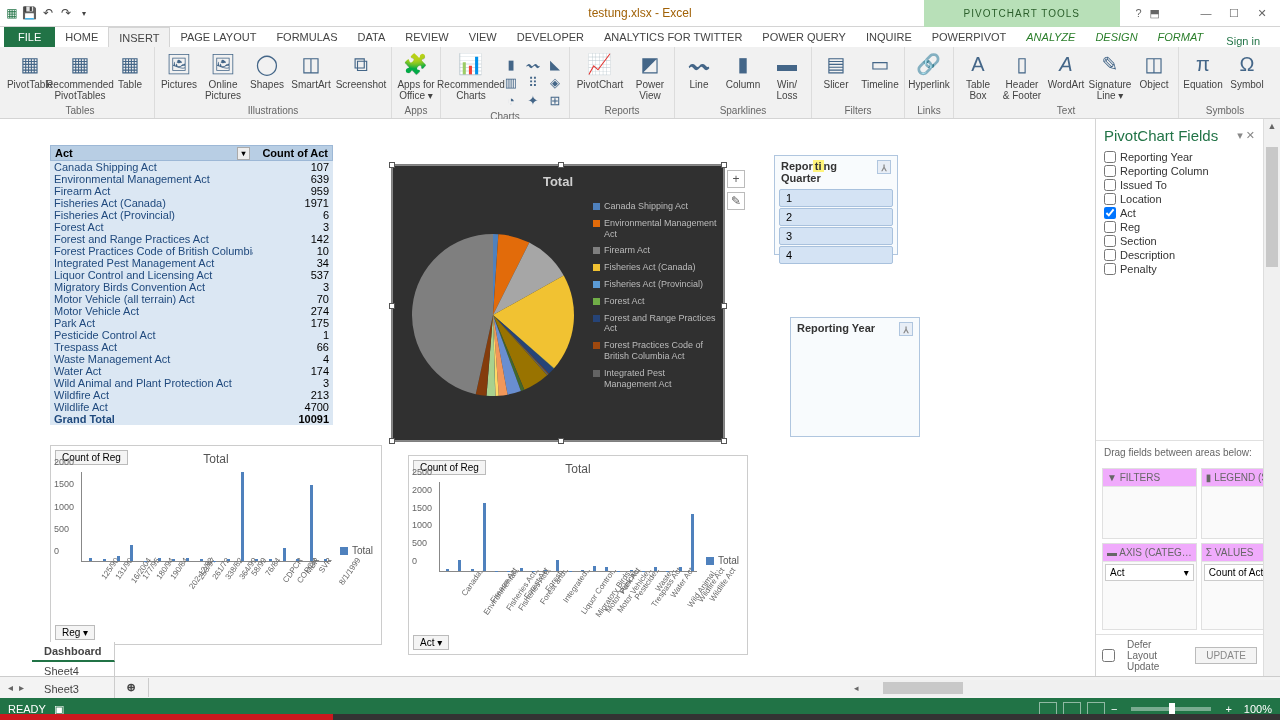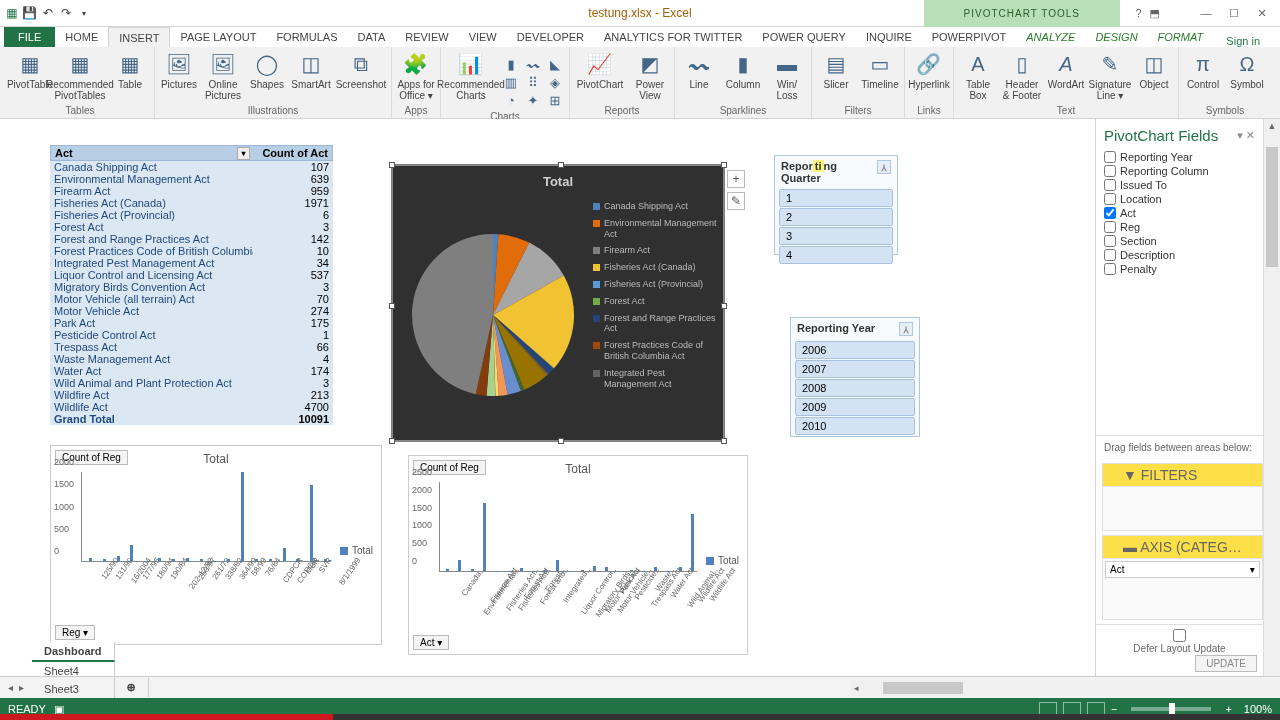--- a/index.html
+++ b/index.html
@@ -44,24 +44,24 @@
   .fp-head{ padding:8px 8px 4px; font-size:15px; color:#217346; display:flex; align-items:center; justify-content:space-between;}
   .fp-head .xx{font-size:11px;color:#888;}
   .fp-sub{ font-size:10px; color:#666; padding:2px 8px 6px; display:flex; justify-content:space-between; align-items:center;}
   .fp-sub .gear{border:1px solid #ccc;padding:2px 4px;font-size:10px;}
   .fp-list{ padding:2px 8px; flex:0 0 auto;}
   .fp-item{ display:flex; align-items:center; gap:4px; padding:1px 0; font-size:11px; color:#333;}
   .fp-item input{width:12px;height:12px;}
   .fp-drag{ border-top:1px solid #e0e0e0; padding:6px 8px; font-size:10px; color:#666;}
   .fp-areas{ display:grid; grid-template-columns:1fr 1fr; gap:4px; padding:4px 6px; flex:1;}
   .fp-area{ border:1px solid #e0e0e0; background:#fafafa; display:flex;flex-direction:column;}
-  .fp-area-h{ font-size:14px; color:#666; padding:3px 20px; background:#fde047; border-bottom:1px solid #e4e4e4; white-space:nowrap; overflow:hidden;}
+  .fp-area-h{ font-size:10px; color:#666; padding:3px 4px; background:#f0abfc; border-bottom:1px solid #e4e4e4; white-space:nowrap; overflow:hidden;}
   .fp-area-body{flex:1; padding:2px;}
   .fp-tag{ background:#fff; border:1px solid #ccc; font-size:10px; padding:2px 4px; display:flex; justify-content:space-between;}
-  .fp-defer{ padding:4px 6px; border-top:1px solid #e0e0e0; display:flex; align-items:center; gap:1px; font-size:10px; color:#666;flex-direction:column;}
+  .fp-defer{ padding:4px 6px; border-top:1px solid #e0e0e0; display:flex; align-items:center; gap:12px; font-size:10px; color:#666;}
   .fp-defer button{font-size:10px; padding:2px 10px; background:#f4f4f4; border:1px solid #bbb; color:#888;}
 
   .canvas{ position:absolute; left:0; top:0; right:185px; bottom:0;}
 
   
   .pivottable{ position:absolute; left:50px; top:26px; width:283px; font-size:11px;}
   .pt-head{ display:flex; background:#b8cee4; font-weight:bold; border:1px solid #9db8d6;}
   .pt-head .c1{flex:1; padding:1px 4px; position:relative;}
   .pt-head .c2{width:80px; text-align:right; padding:1px 4px;}
   .pt-head .dd{position:absolute;right:2px;top:1px;width:13px;height:13px;background:#eee;border:1px solid #aaa;font-size:8px;display:flex;align-items:center;justify-content:center;}
@@ -316,21 +316,21 @@
           <div class="ric">◫</div>
           <div class="rlbl">Object</div>
         </div>
     </div>
     <div class="rgroup-label">Text</div>
   </div>
   <div class="rgroup" style="border-right:none">
     <div class="rgroup-items">
       <div class="rbtn sm">
           <div class="ric">π</div>
-          <div class="rlbl">Control</div>
+          <div class="rlbl">Equation</div>
         </div>
       <div class="rbtn sm">
           <div class="ric">Ω</div>
           <div class="rlbl">Symbol</div>
         </div>
     </div>
     <div class="rgroup-label">Symbols</div>
   </div>
 </div>
 
@@ -526,27 +526,20 @@
           <div class="slicer-item">2</div>
           <div class="slicer-item">3</div>
           <div class="slicer-item">4</div>
         </div>
     </div>
 
     <div class="slicer" style="left:790px;top:198px;width:130px;height:120px">
       <div class="slicer-h">
           <span>Reporting Year</span>
           <span class="fic">⅄</span>
-        </div>
-      <div id="sl-y">
-          <div class="slicer-item">2006</div>
-          <div class="slicer-item">2007</div>
-          <div class="slicer-item">2008</div>
-          <div class="slicer-item">2009</div>
-          <div class="slicer-item">2010</div>
         </div>
     </div>
 
     <div class="smchart" style="left:50px;top:326px;width:332px;height:200px">
       <div class="btn-lbl" style="left:4px;top:4px">Count of Reg</div>
       <div class="title">Total</div>
       <div class="leg">
           <span class="sw"></span>
           <span>Total</span>
         </div>

